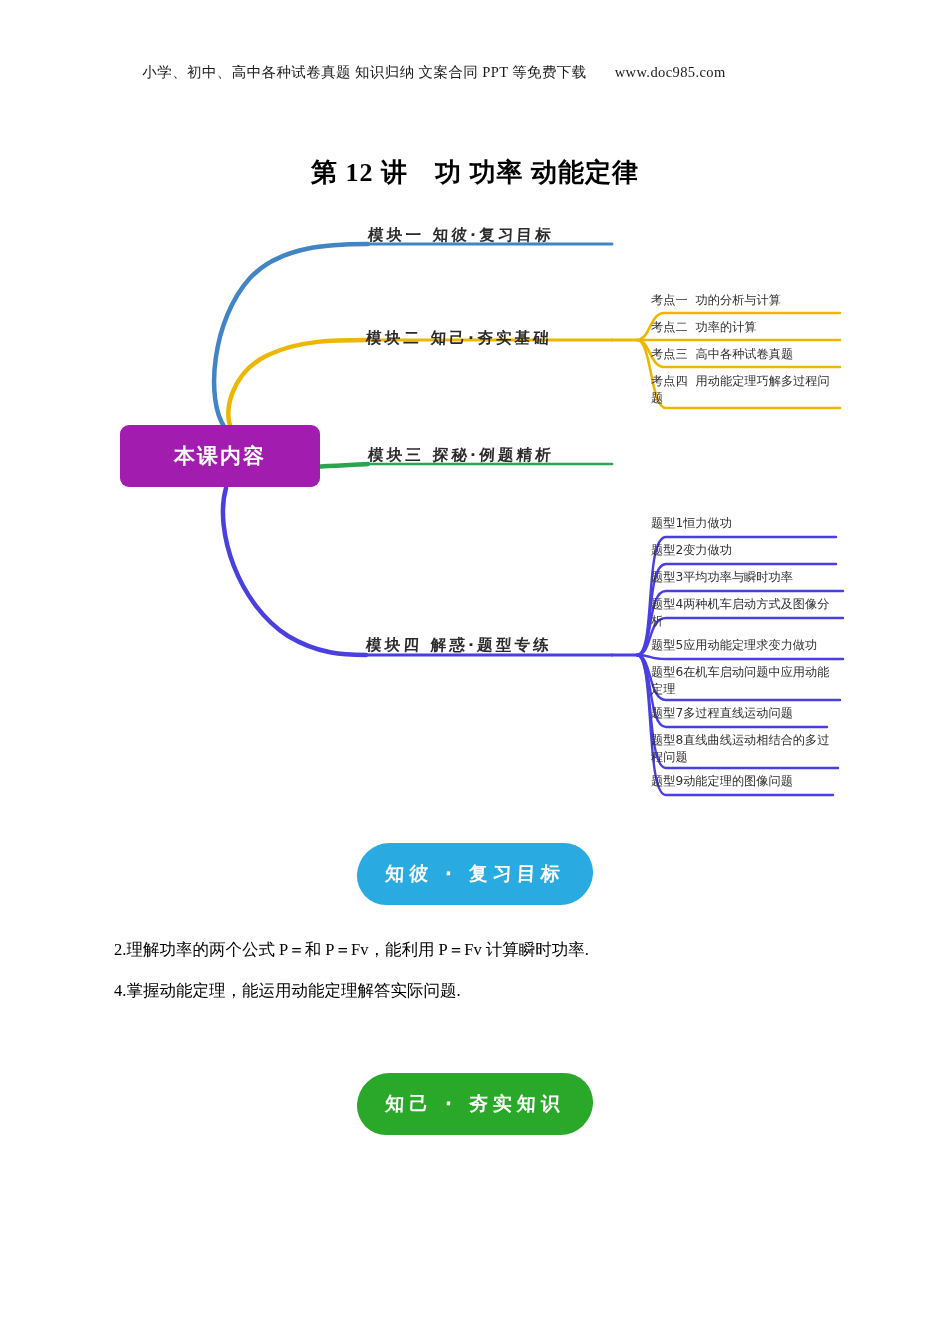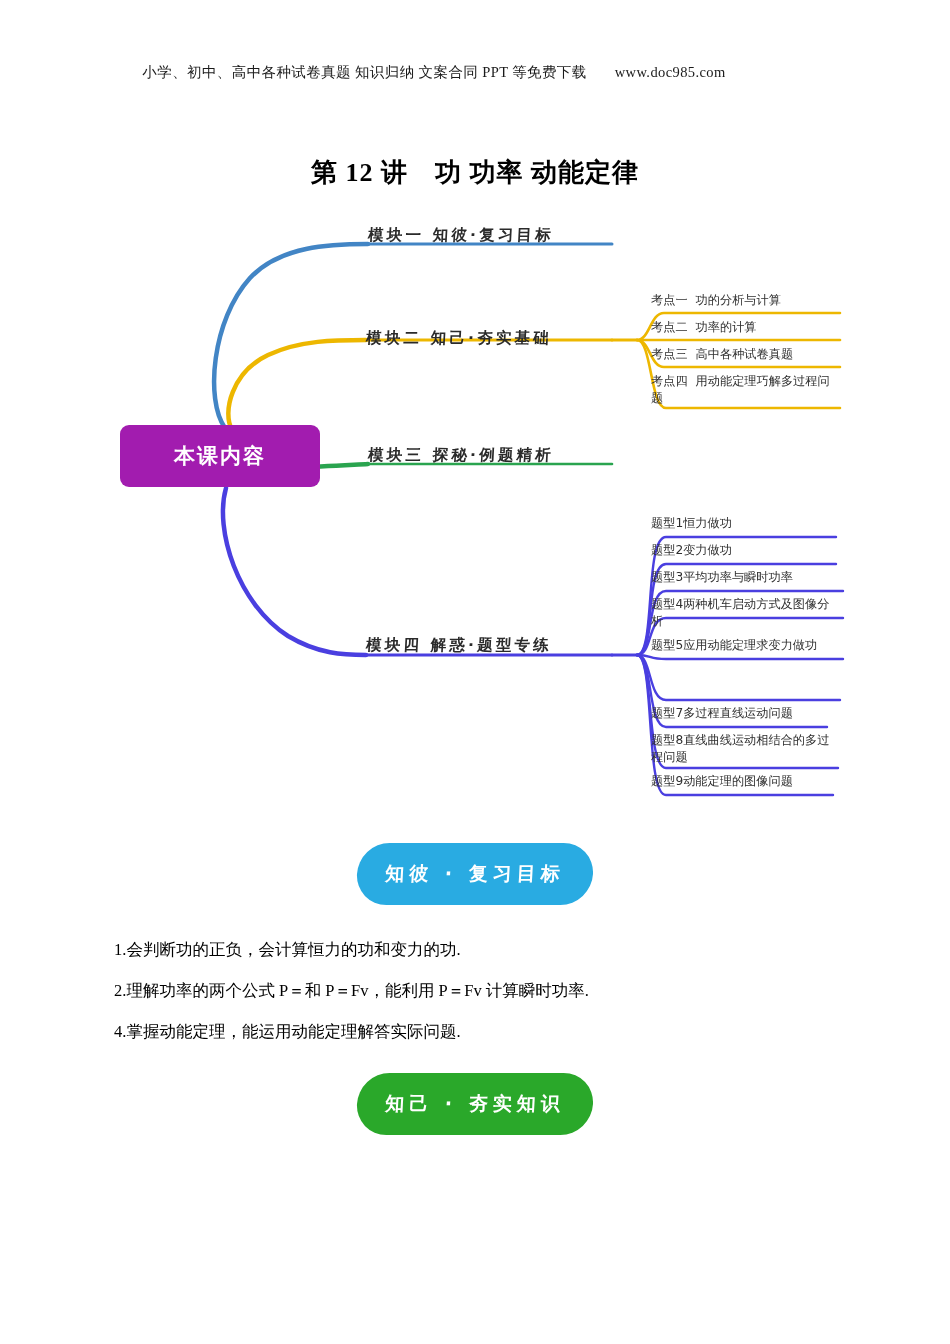--- a/index.html
+++ b/index.html
@@ -230,36 +230,38 @@
   </div>
   <div class="leaf" style="left:651px; top:369px;">
     <span>题型3平均功率与瞬时功率</span>
   </div>
   <div class="leaf wrap" style="left:651px; top:396px;">
     <span>题型4两种机车启动方式及图像分析</span>
   </div>
   <div class="leaf" style="left:651px; top:437px;">
     <span>题型5应用动能定理求变力做功</span>
   </div>
+  <div class="leaf wrap" style="left:651px; top:464px;">
+    <span>题型6在机车启动问题中应用动能定理</span>
+  </div>
   <div class="leaf" style="left:651px; top:505px;">
     <span>题型7多过程直线运动问题</span>
   </div>
   <div class="leaf wrap" style="left:651px; top:532px;">
     <span>题型8直线曲线运动相结合的多过程问题</span>
   </div>
   <div class="leaf" style="left:651px; top:573px;">
     <span>题型9动能定理的图像问题</span>
   </div>
 </div>
 
 <div class="pill pill-blue">
   <span>知彼 · 复习目标</span>
 </div>
 
 <div class="goal-list">
-  <div class="goal-line">1.会判断功的正负，会计算恒力的功和变力的功.</div>
   <div class="goal-line">2.理解功率的两个公式 P＝和 P＝Fv，能利用 P＝Fv 计算瞬时功率.</div>
   <div class="goal-line">4.掌握动能定理，能运用动能定理解答实际问题.</div>
 </div>
 
 <div class="pill pill-green">
   <span>知己 · 夯实知识</span>
 </div>
 
 </body></html>

